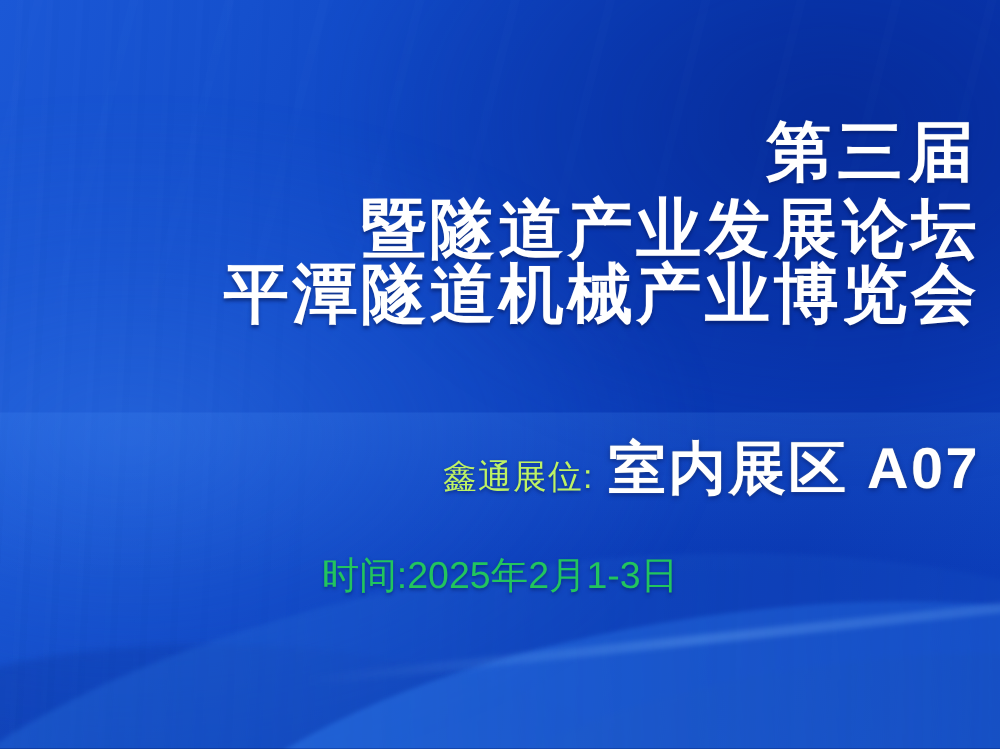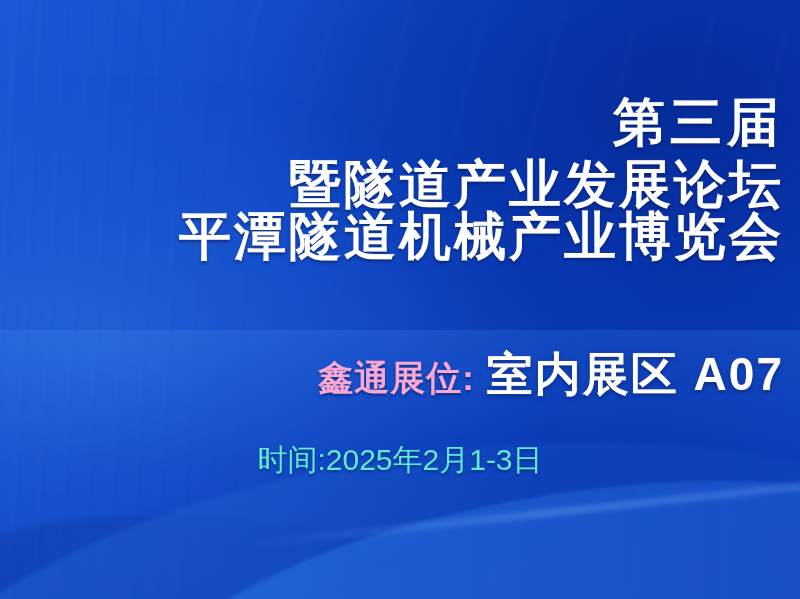--- a/index.html
+++ b/index.html
@@ -207,23 +207,23 @@
     right: 16px;
     top: 344px;
     display: flex;
     align-items: baseline;
     justify-content: flex-end;
     gap: 12px;
     white-space: nowrap;
   }
 
   .booth-label {
-    color: #f9a8d4;
-    font-size: 35px;
-    font-weight: 700;
+    color: #bef264;
+    font-size: 27px;
+    font-weight: 400;
     letter-spacing: 1px;
     text-shadow: 0 2px 3px rgba(0,18,80,0.5);
   }
 
   .booth-value {
     color: #ffffff;
     font-size: 46px;
     font-weight: 700;
     letter-spacing: 2px;
     text-shadow:
@@ -237,21 +237,21 @@
     right: 0;
     top: 440px;
     display: flex;
     align-items: baseline;
     justify-content: center;
     gap: 22px;
     white-space: nowrap;
   }
 
   .meta-item {
-    color: #5eead4;
+    color: #22c55e;
     font-size: 30px;
     font-weight: 400;
     letter-spacing: 0px;
     text-shadow: 0 2px 3px rgba(0,20,85,0.5);
   }
 </style>
 </head>
 <body>
 
 <div id="poster">

